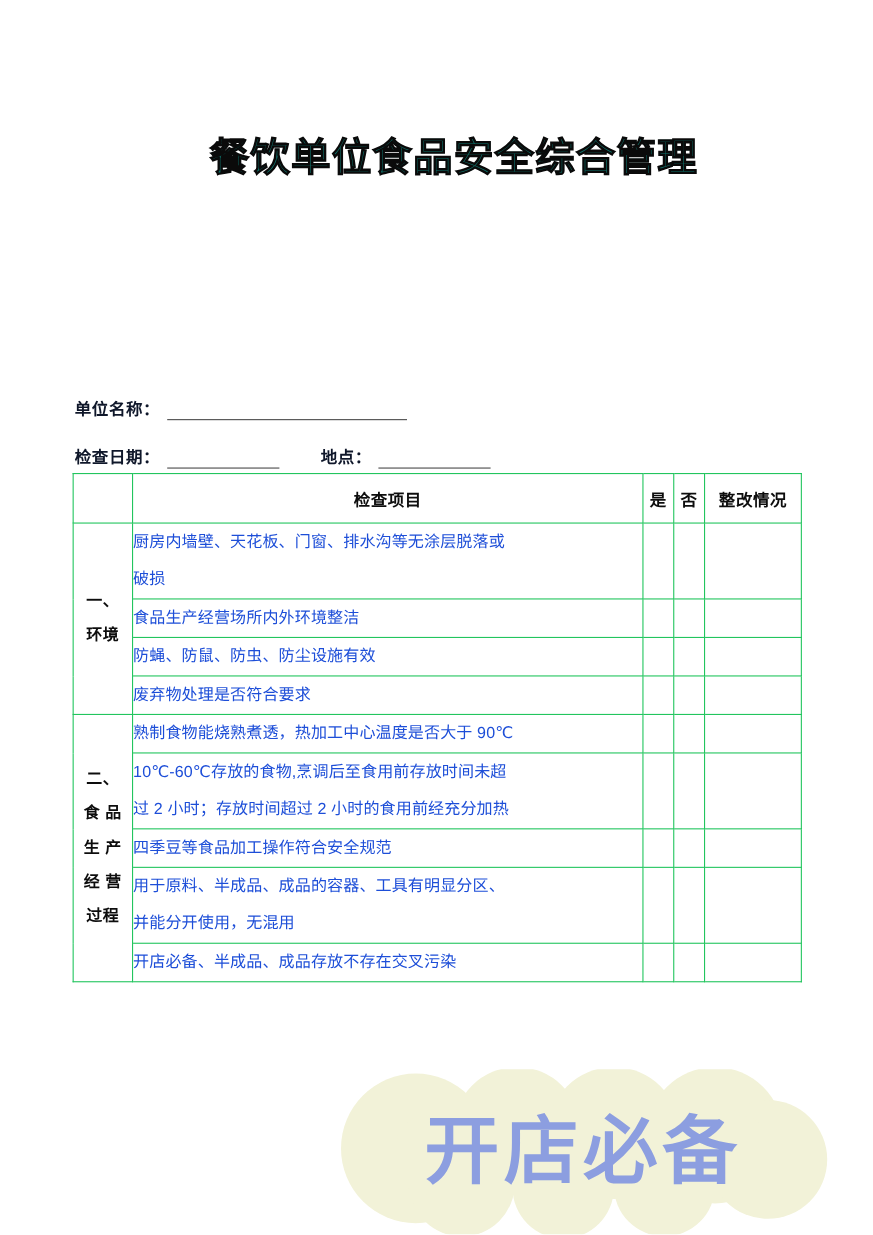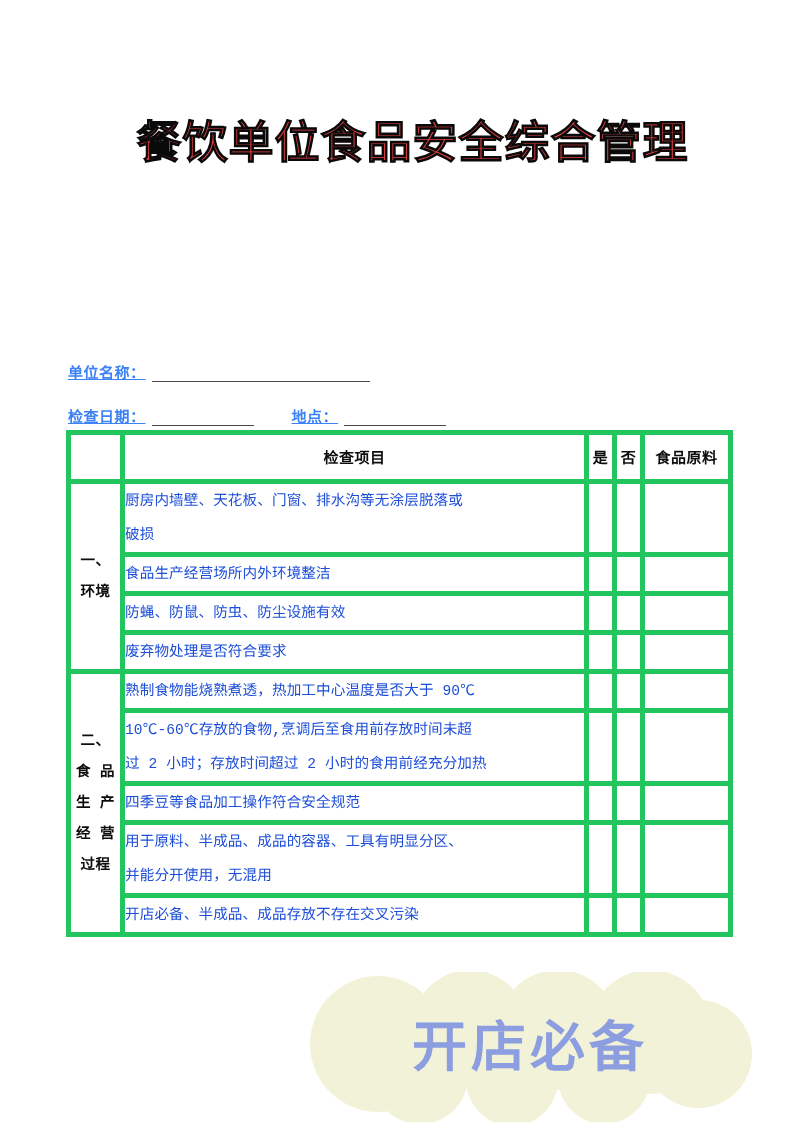--- a/index.html
+++ b/index.html
@@ -24,25 +24,25 @@
 
   
   .title-block {
     position: absolute;
     left: 0;
     top: 104px;
     width: 794px;
     text-align: center;
   }
   .title-line {
-    font-size: 45px;
+    font-size: 36px;
     font-weight: 900;
     line-height: 78px;
     letter-spacing: 1px;
-    color: #ef4444;
+    color: #0f766e;
     margin-left: 31px;
     -webkit-text-stroke: 1.1px #0a0a0a;
   }
 
   
   .meta {
     position: absolute;
     left: 68px;
     top: 350px;
     width: 658px;
@@ -57,22 +57,21 @@
   .meta-field {
     display: flex;
     align-items: flex-end;
   }
   .meta-label {
     font-size: 15px;
     font-weight: 700;
     letter-spacing: 0.5px;
     white-space: nowrap;
     line-height: 18px;
-    color: #3b82f6;
-    text-decoration: underline;
+    color: #0f172a;
   }
   .meta-rule {
     border-bottom: 1.6px solid #4a4a4a;
     height: 16px;
     margin-left: 6px;
   }
   .rule-w-unit   { width: 218px; }
   .rule-w-person { width: 178px; }
   .rule-w-date   { width: 102px; }
   .rule-w-place  { width: 102px; }
@@ -88,24 +87,23 @@
     top: 430px;
     width: 662px;
   }
   table.form {
     border-collapse: collapse;
     width: 662px;
     table-layout: fixed;
   }
   table.form th,
   table.form td {
-    border: 5px solid #22c55e;
+    border: 1px solid #22c55e;
     padding: 0;
     vertical-align: middle;
-    font-family: Liberation Mono, monospace;
   }
   .col-sec  { width: 54px; }
   .col-item { width: 464px; }
   .col-yes  { width: 28px; }
   .col-no   { width: 28px; }
   .col-fix  { width: 88px; }
 
   thead th {
     height: 44px;
     font-size: 15px;
@@ -152,25 +150,26 @@
   .wm-text {
     position: absolute;
     left: 0;
     top: 0;
     width: 460px;
     height: 150px;
     display: flex;
     align-items: center;
     justify-content: center;
     gap: 14px;
-    font-size: 55px;
+    font-size: 68px;
     font-weight: 900;
     color: #8c9ee0;
     letter-spacing: 4px;
     line-height: 1;
+    font-family: Liberation Serif, serif;
   }
 </style>
 </head>
 <body>
 
 <div class="page">
 
   <div class="title-block">
     <div class="title-line">餐饮单位食品安全综合管理</div>
   </div>
@@ -208,21 +207,21 @@
           <col class="col-yes">
           <col class="col-no">
           <col class="col-fix">
       </colgroup>
       <thead>
         <tr>
           <th></th>
           <th>检查项目</th>
           <th>是</th>
           <th>否</th>
-          <th>食品原料</th>
+          <th>整改情况</th>
         </tr>
       </thead>
       <tbody id="table-body">
           <tr>
             <td class="sec-cell" rowspan="4">
               <span class="sec-ch">一、</span>
               <span class="sec-ch">环境</span>
             </td>
             <td class="item-cell">
               <span class="ln">厨房内墙壁、天花板、门窗、排水沟等无涂层脱落或</span>

